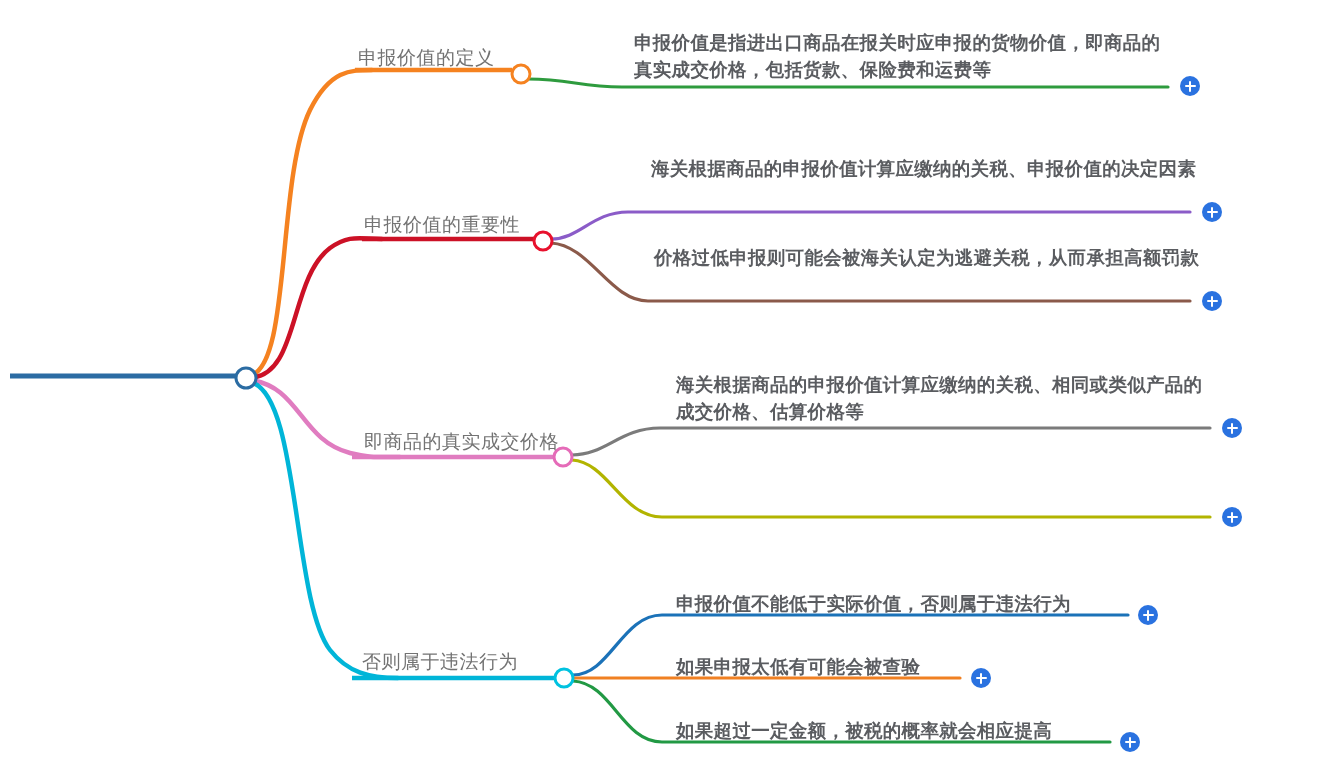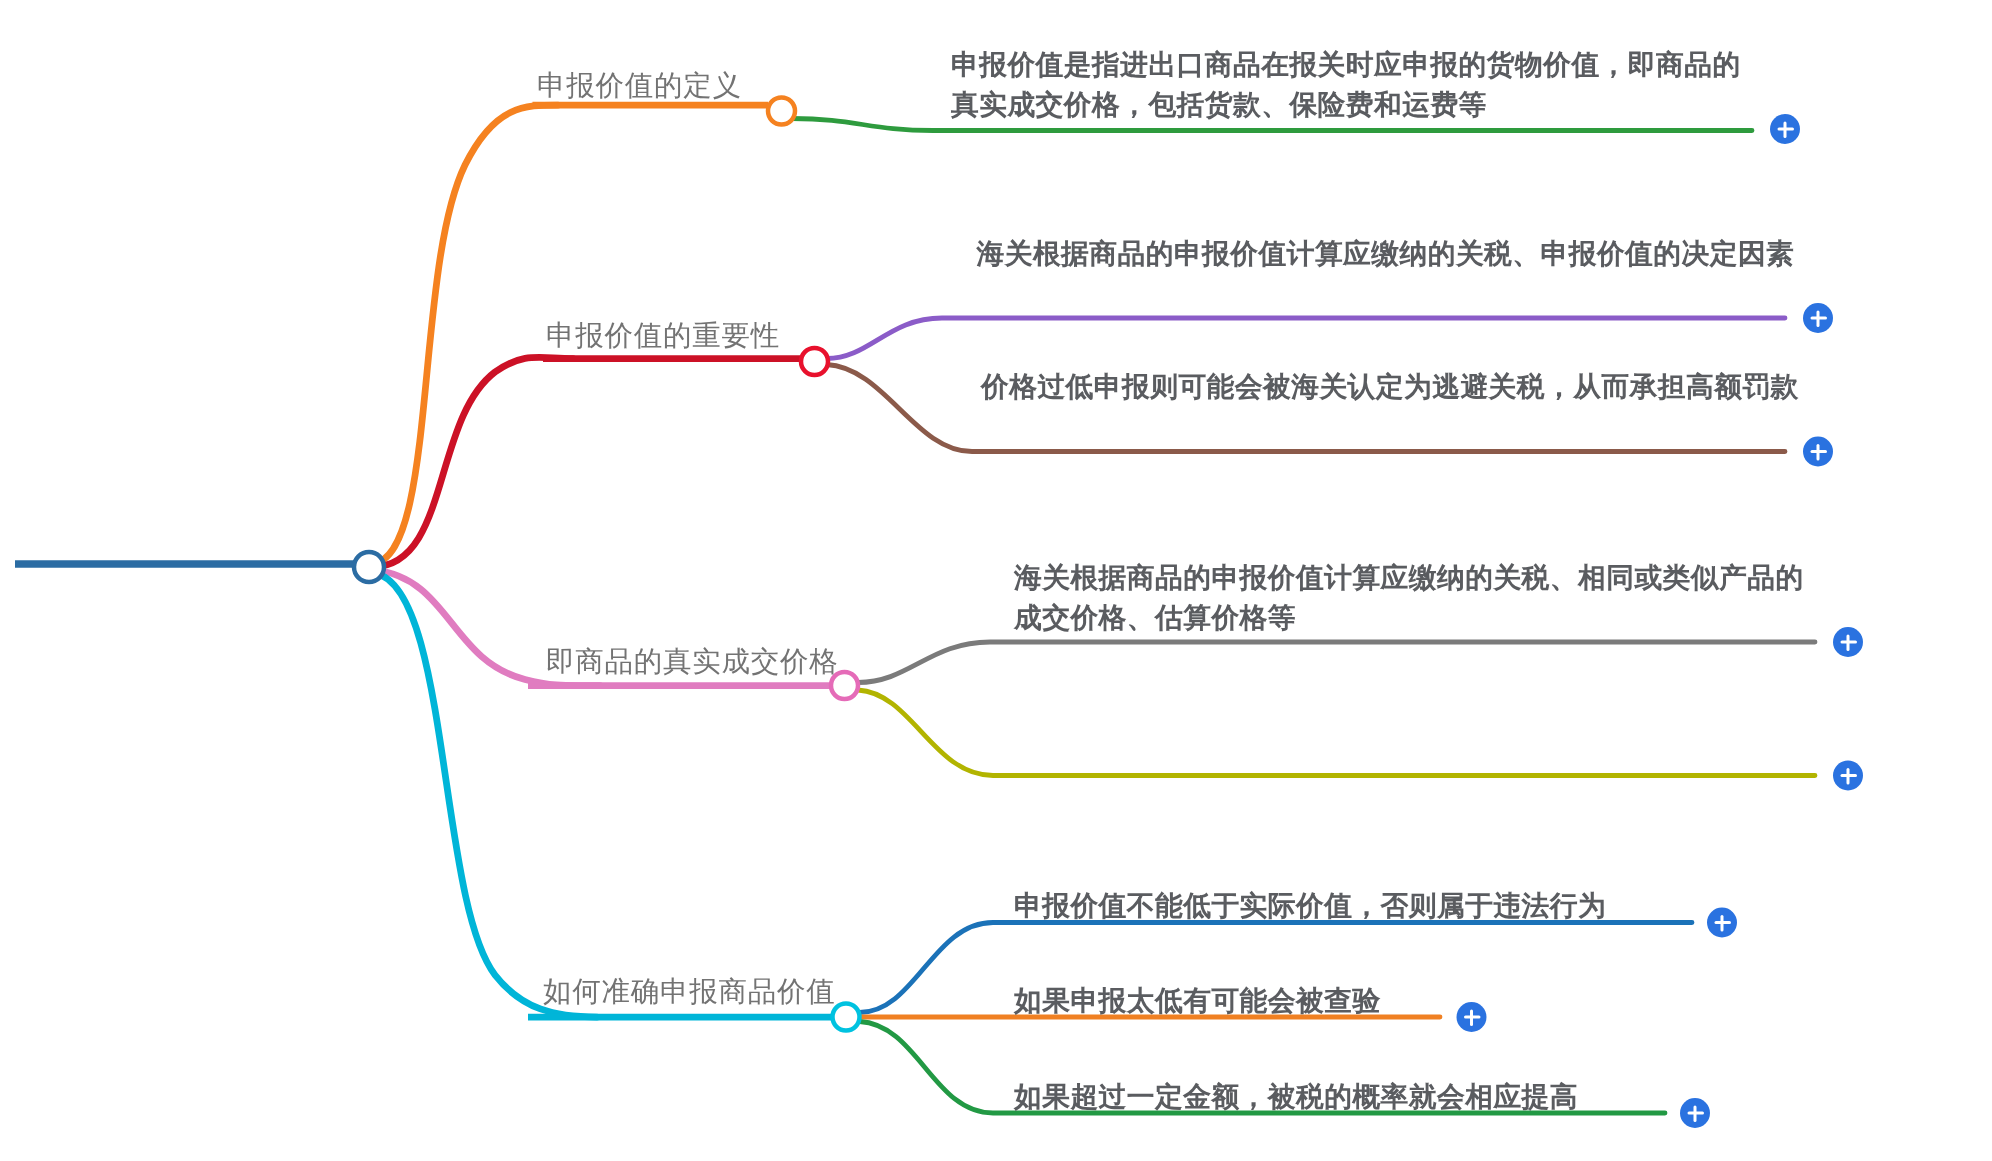--- a/index.html
+++ b/index.html
@@ -124,21 +124,21 @@
     <circle cx="564" cy="678" r="9" fill="#ffffff" stroke="#00C2E0" stroke-width="3"></circle>
   </svg>
 
 
   <div class="node-label" style="left:358px; top:46px;">申报价值的定义</div>
 
   <div class="node-label" style="left:364px; top:213px;">申报价值的重要性</div>
 
   <div class="node-label" style="left:364px; top:430px;">即商品的真实成交价格</div>
 
-  <div class="node-label" style="left:362px; top:650px;">如何准确申报商品价值</div>
+  <div class="node-label" style="left:362px; top:650px;">否则属于违法行为</div>
 
   <div class="leaf-label two-line" style="left:634px; top:30px; width:545px;">申报价值是指进出口商品在报关时应申报的货物价值，即商品的真实成交价格，包括货款、保险费和运费等</div>
   <div class="plus-btn" style="left:1180px; top:76px;"></div>
 
   <div class="leaf-label two-line" style="left:651px; top:156px; width:550px;">海关根据商品的申报价值计算应缴纳的关税、申报价值的决定因素</div>
   <div class="plus-btn" style="left:1202px; top:202px;"></div>
 
   <div class="leaf-label two-line" style="left:654px; top:245px; width:550px;">价格过低申报则可能会被海关认定为逃避关税，从而承担高额罚款</div>
   <div class="plus-btn" style="left:1202px; top:291px;"></div>
 

